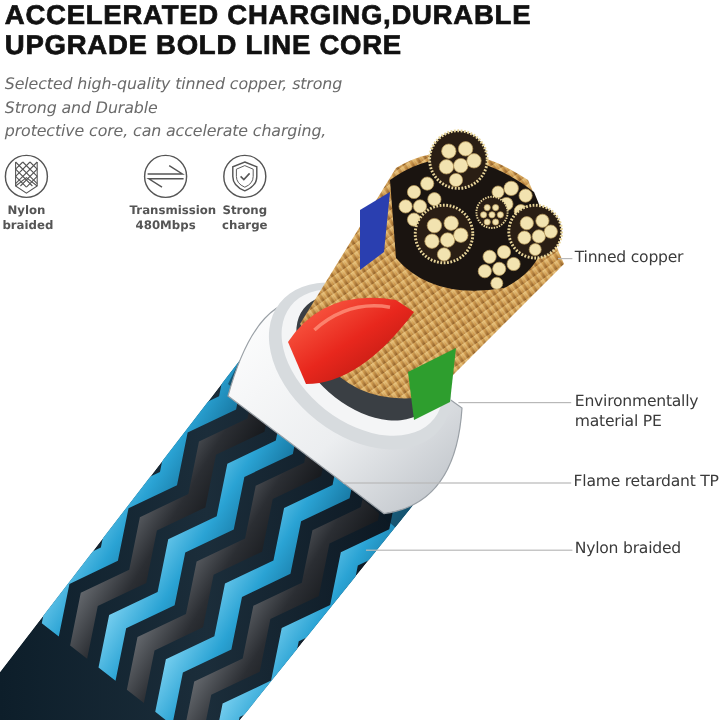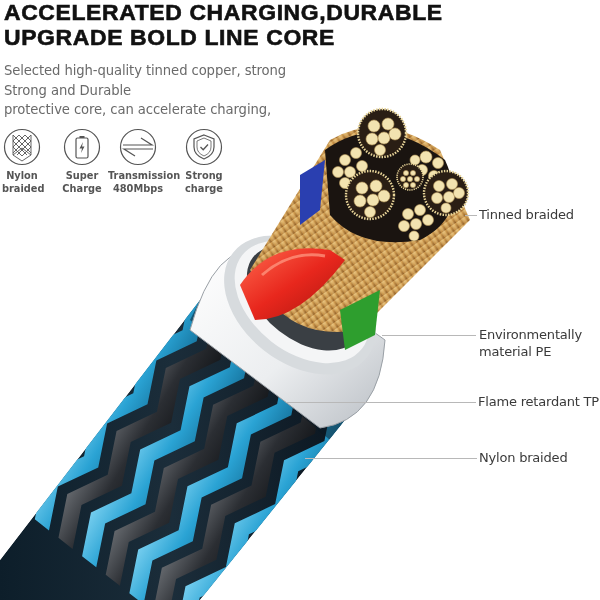--- a/index.html
+++ b/index.html
@@ -15,21 +15,21 @@
       -webkit-text-stroke: 0.6px #111;
     }
     .headline div { white-space: nowrap; }
 
     .subtext {
       position: absolute; left: 4px; top: 61px; width: 330px;
       font-family: "DejaVu Sans", sans-serif;
       font-size: 13.2px; line-height: 19.5px; color: #6a6a6a;
       letter-spacing: -0.1px;
     }
-    .subtext div { white-space: nowrap; }
+    .subtext div { white-space: nowrap; font-style: italic; }
 
     .features { position: absolute; left: 0; top: 128px; width: 240px; height: 80px; }
     .feature { position: absolute; top: 0; text-align: center; font-weight: bold; }
     .feature .icon-wrap { display: block; margin: 0 auto; }
     .feature .label {
       display: block; margin-top: 4px;
       font-family: "DejaVu Sans", sans-serif; font-size: 9.8px; line-height: 12.5px;
       color: #555555; white-space: nowrap;
     }
 
@@ -209,31 +209,20 @@
         <path d="M10 7 L28 25 M16 7 L28 19 M22 7 L28 13 M10 13 L24 27 M10 19 L19 28"></path>
         <path d="M28 7 L10 25 M22 7 L10 19 M16 7 L10 13 M28 13 L14 27 M28 19 L19 28"></path>
         <path d="M10 27 L19 20 L28 27"></path>
       </g>
     </svg>
     <span class="label">
       <span>Nylon</span><br><span>braided</span>
     </span>
   </div>
 
-  <div class="feature" style="left:62px; width:40px;">
-    <svg class="icon-wrap" width="38" height="38" viewBox="0 0 38 38">
-      <circle cx="19" cy="19" r="17.5" fill="none" stroke="#555" stroke-width="1.2"></circle>
-      <rect x="13" y="10" width="12" height="20" rx="1.5" fill="none" stroke="#555" stroke-width="1.2"></rect>
-      <rect x="16.5" y="8" width="5" height="2" fill="#555"></rect>
-      <path d="M20 14 L16.5 20.5 L19 20.5 L18 25 L21.5 18.5 L19 18.5 Z" fill="#555"></path>
-    </svg>
-    <span class="label">
-      <span>Super</span><br><span>Charge</span>
-    </span>
-  </div>
 
   <div class="feature" style="left:108px; width:60px;">
     <svg class="icon-wrap" width="38" height="38" viewBox="0 0 38 38">
       <circle cx="19" cy="19" r="17.5" fill="none" stroke="#555" stroke-width="1.2"></circle>
       <path d="M4 17 L33 17 L22 10" fill="none" stroke="#555" stroke-width="1.2"></path>
       <path d="M34 21 L5 21 L16 28" fill="none" stroke="#555" stroke-width="1.2"></path>
     </svg>
     <span class="label">
       <span>Transmission</span><br><span>480Mbps</span>
     </span>
@@ -246,21 +235,21 @@
       <path d="M12 13 L19 10 L26 13 L26 19 Q26 25 19 28 Q12 25 12 19 Z" fill="none" stroke="#555" stroke-width="0.8"></path>
       <path d="M15.5 19 L18.2 21.7 L23 16.5" fill="none" stroke="#555" stroke-width="1.3"></path>
     </svg>
     <span class="label">
       <span>Strong</span><br><span>charge</span>
     </span>
   </div>
 </div>
 
 <div class="callout-line" style="left:465px; top:215px; width:12px;"></div>
-<div class="callout-label" style="left:479px; top:207px;">Tinned braided</div>
+<div class="callout-label" style="left:479px; top:207px;">Tinned copper</div>
 
 <div class="callout-line" style="left:382px; top:335px; width:94px;"></div>
 <div class="callout-label" style="left:479px; top:327px;">
   <span>Environmentally</span><br><span>material PE</span>
 </div>
 
 <div class="callout-line" style="left:286px; top:402px; width:190px;"></div>
 <div class="callout-label" style="left:478px; top:394px;">Flame retardant TPE</div>
 
 <div class="callout-line" style="left:305px; top:458px; width:172px;"></div>

